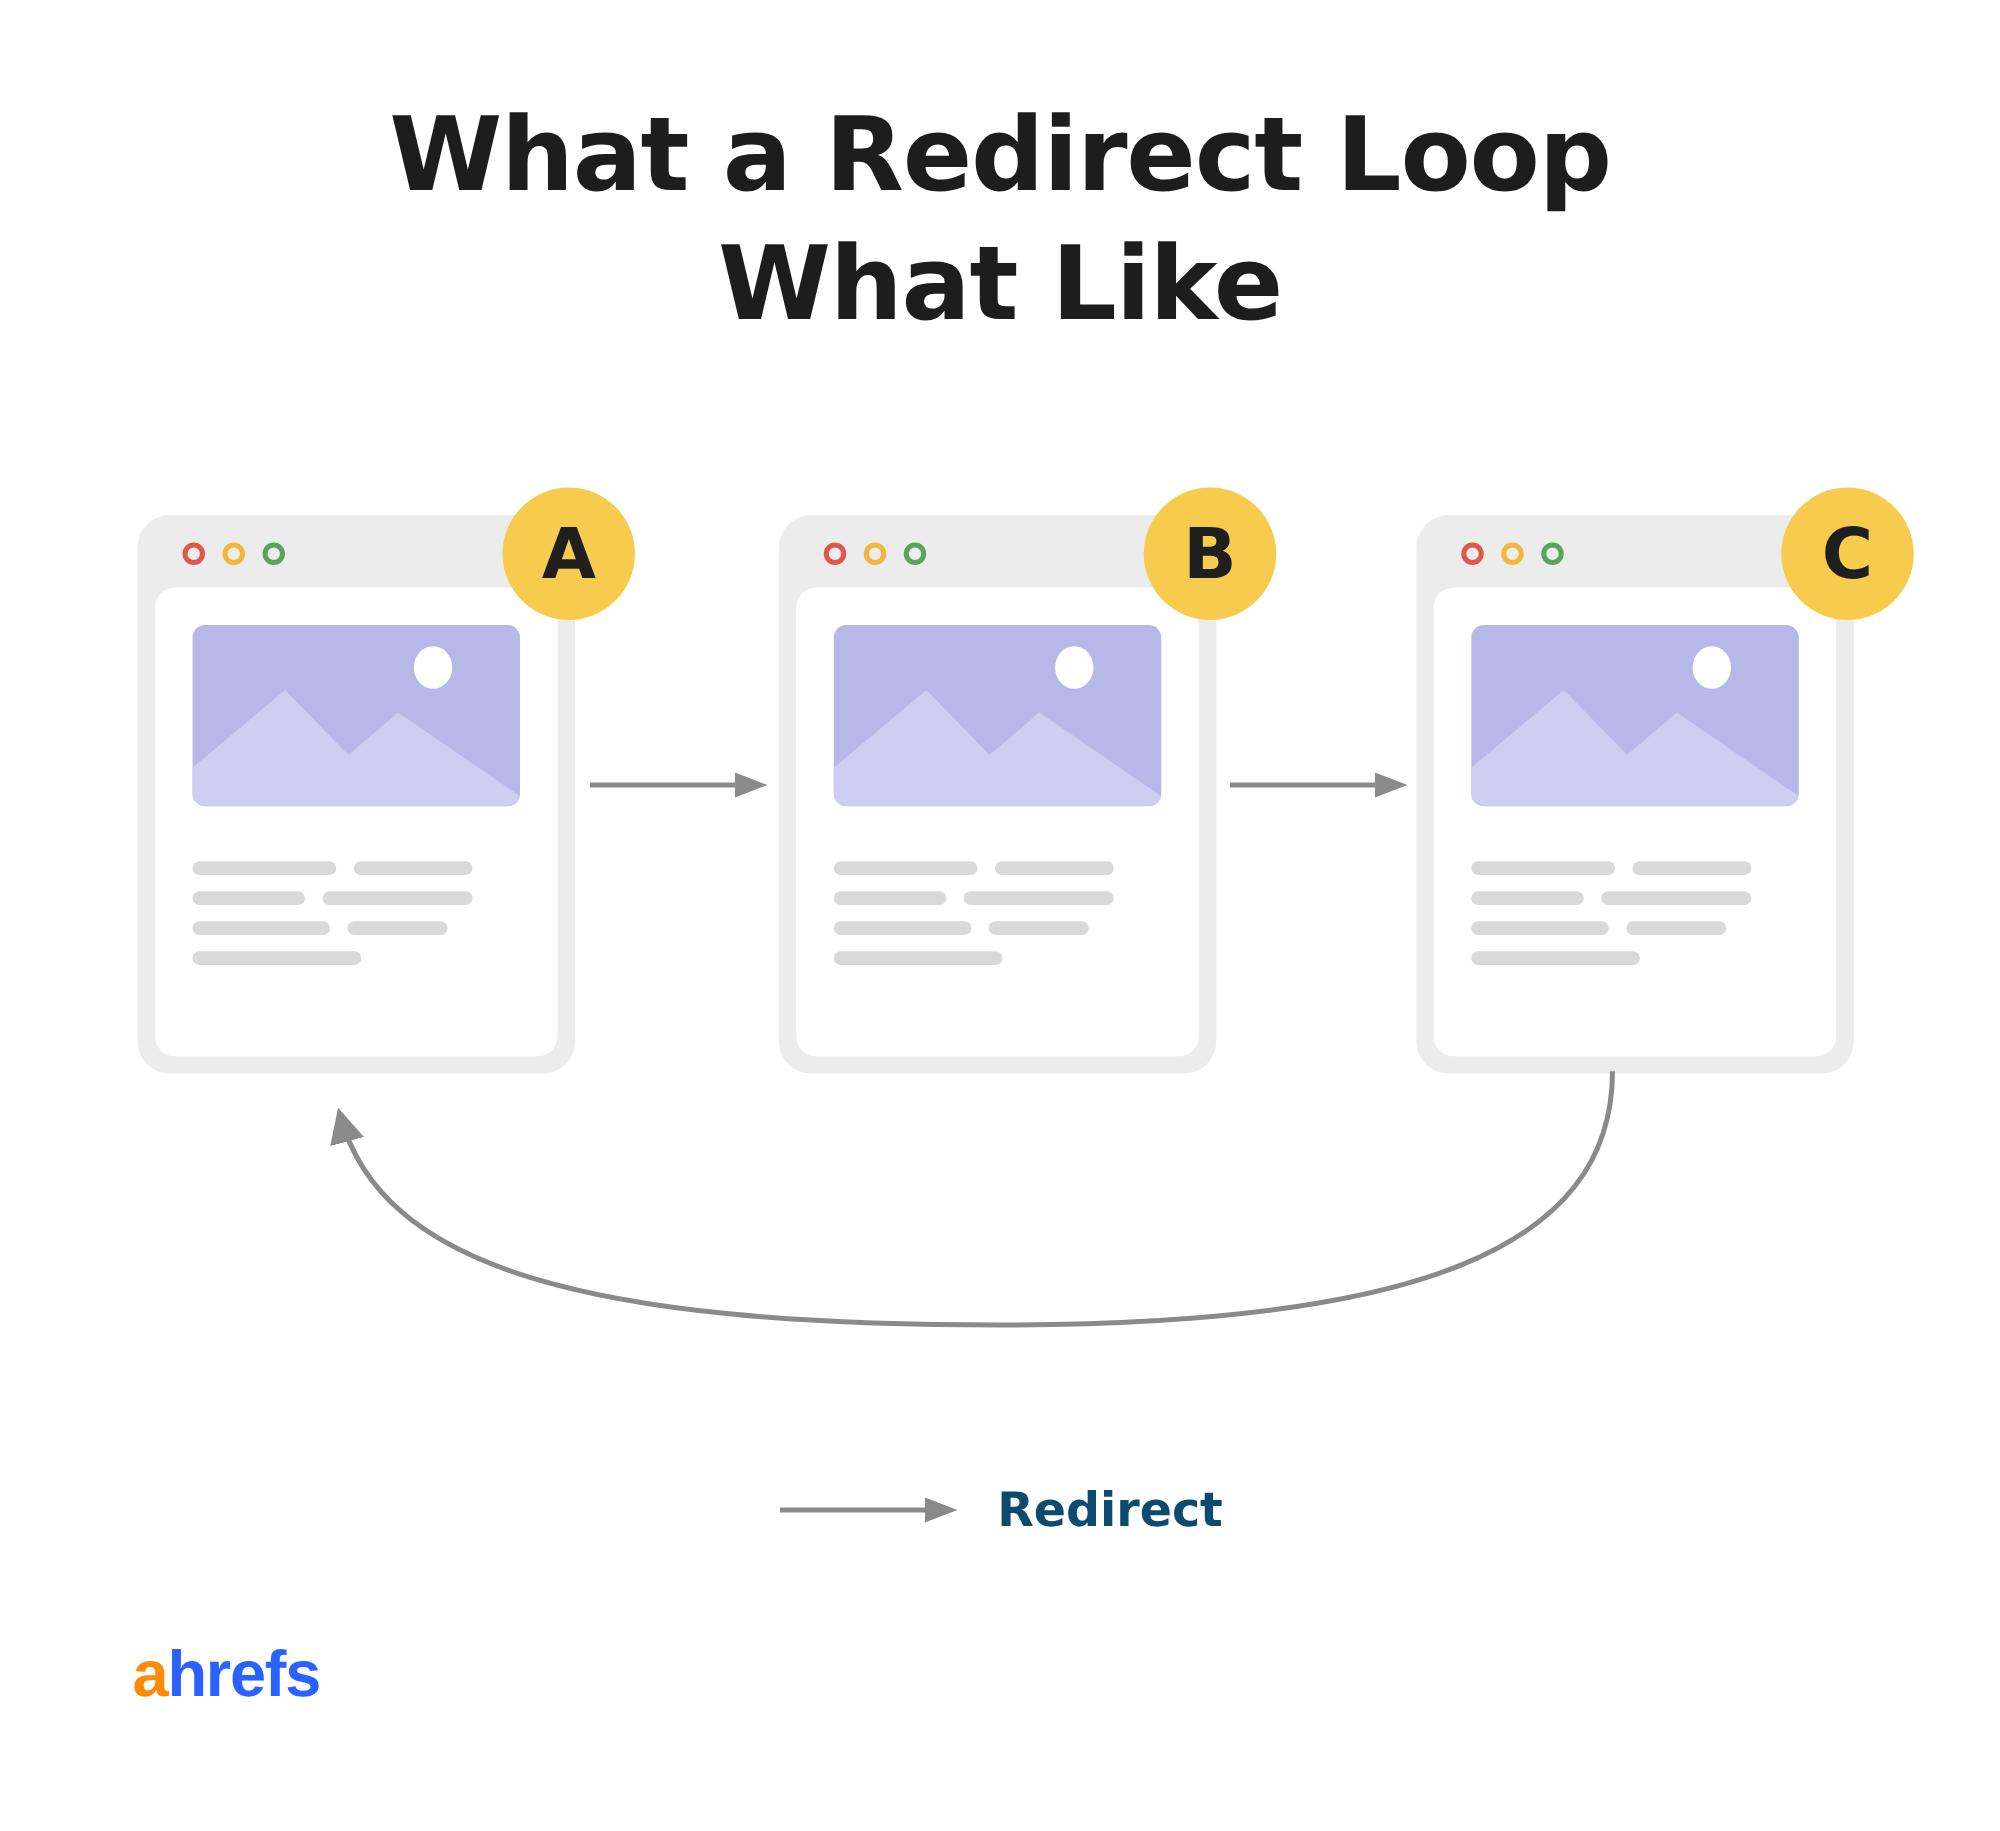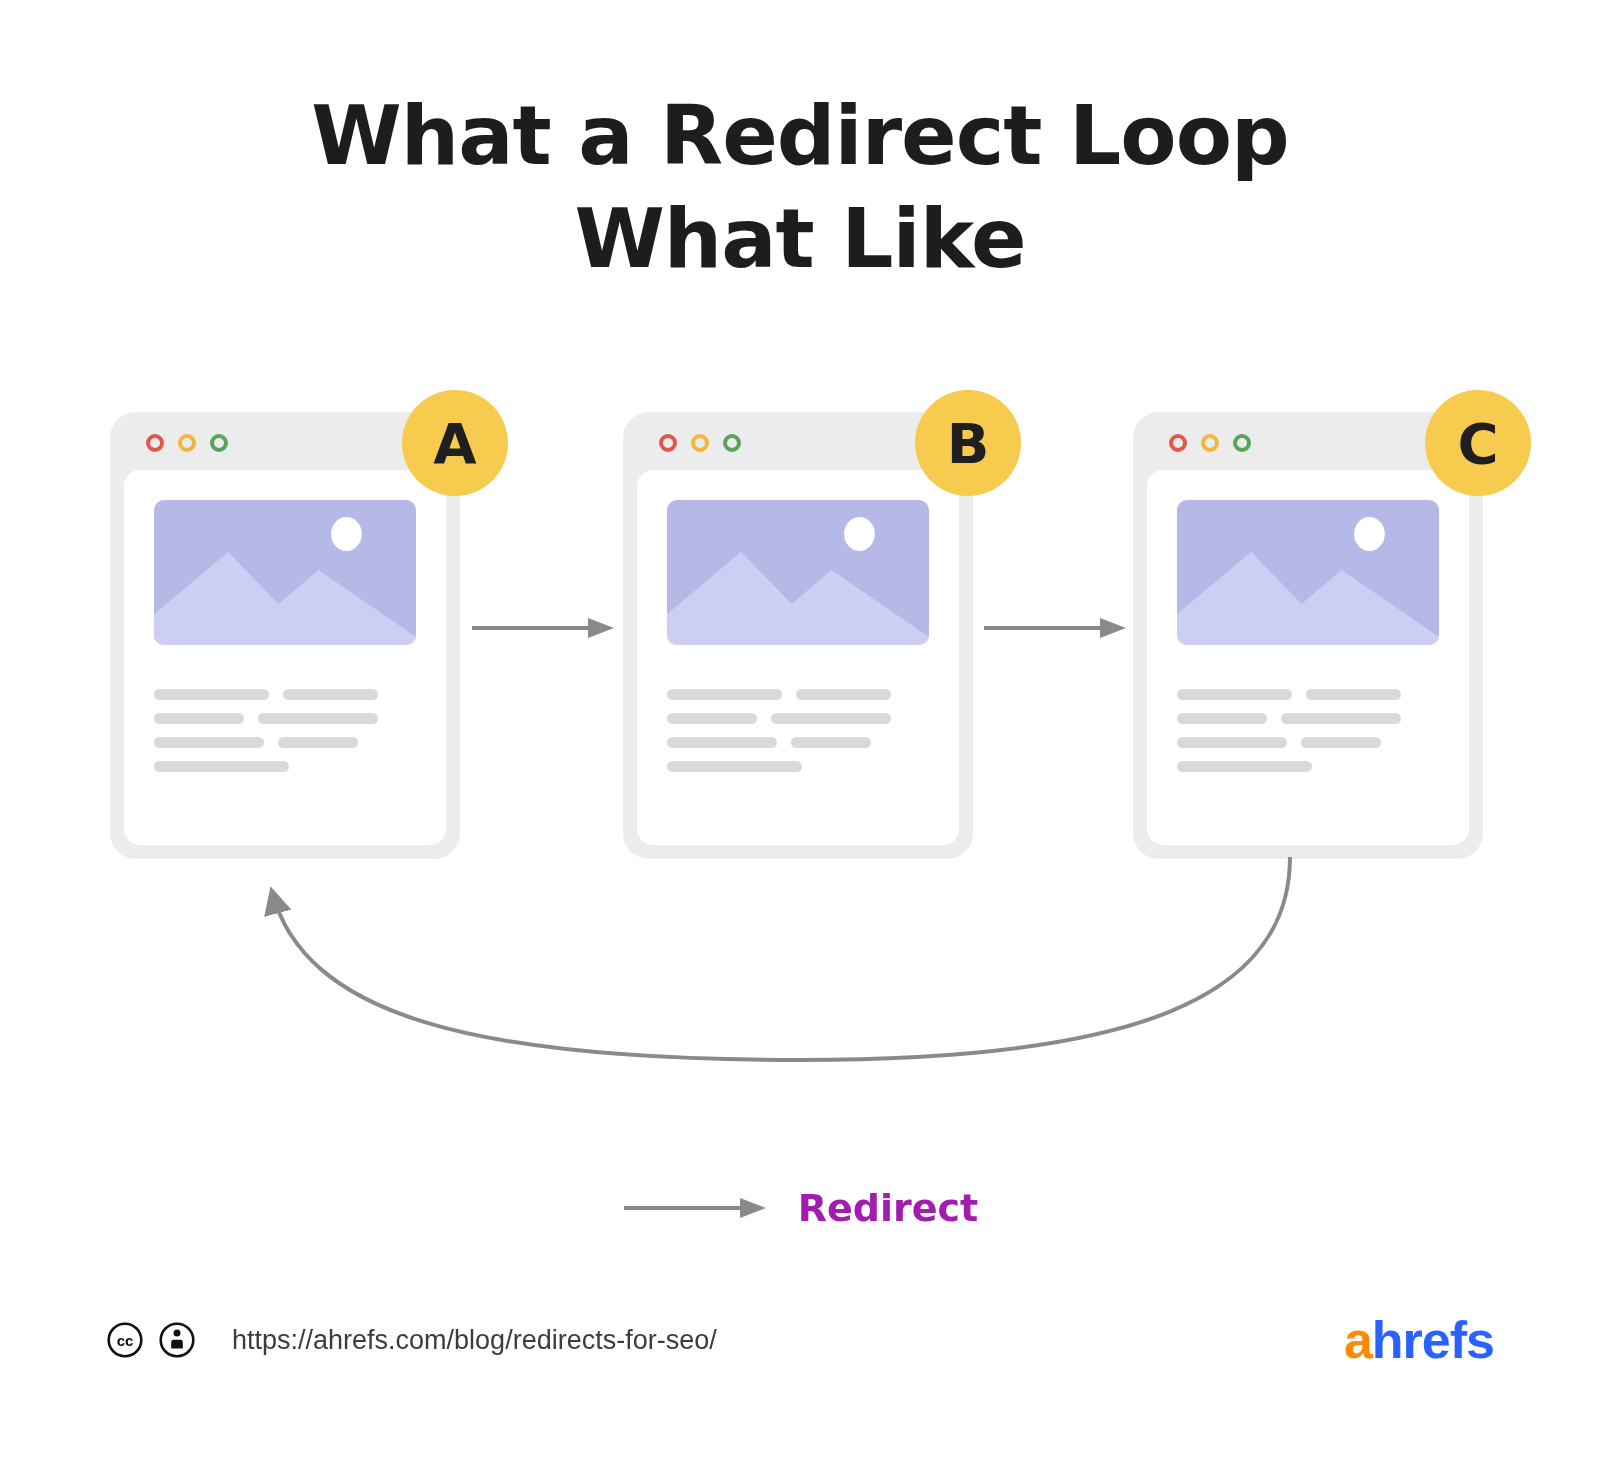--- a/index.html
+++ b/index.html
@@ -8,21 +8,21 @@
     position: relative;
     width: 1600px;
     height: 1465px;
     background: #ffffff;
     overflow: hidden;
   }
 
   
   .title {
     position: absolute;
-    top: 84px;
+    top: 73px;
     left: 0;
     width: 100%;
     text-align: center;
     font-weight: 700;
     font-size: 82px;
     line-height: 1.26;
     letter-spacing: -1px;
     color: #1d1d1d;
   }
 
@@ -96,21 +96,21 @@
     width: 100%;
     height: 60px;
     display: flex;
     align-items: center;
     justify-content: center;
     gap: 30px;
   }
   .legend-label {
     font-weight: 700;
     font-size: 38px;
-    color: #a21caf;
+    color: #0c4a6e;
   }
 
   
   .footer {
     position: absolute;
     top: 1310px;
     left: 0;
     width: 100%;
     box-sizing: border-box;
     padding: 0 106px;
@@ -279,30 +279,18 @@
 
   <div class="legend">
     <svg width="146" height="32" viewBox="0 0 146 32">
       <line x1="2" y1="16" x2="118" y2="16" stroke="#8a8a8a" stroke-width="4"></line>
       <polygon points="118,6 144,16 118,26" fill="#8a8a8a"></polygon>
     </svg>
     <span class="legend-label">Redirect</span>
   </div>
 
   <div class="footer">
-    <div class="footer-left">
-      <svg class="license-icon" width="38" height="38" viewBox="0 0 38 38">
-        <circle cx="19" cy="19" r="16.3" fill="none" stroke="#111111" stroke-width="2.6"></circle>
-        <text class="cc-text" x="19" y="24.5" text-anchor="middle" font-size="15" fill="#111111">cc</text>
-      </svg>
-      <svg class="license-icon" width="38" height="38" viewBox="0 0 38 38">
-        <circle cx="19" cy="19" r="16.3" fill="none" stroke="#111111" stroke-width="2.6"></circle>
-        <circle cx="19" cy="12" r="3.5" fill="#111111"></circle>
-        <path d="M13.2 27.5 v-6.6 a2.1 2.1 0 0 1 2.1-2.1 h7.4 a2.1 2.1 0 0 1 2.1 2.1 V 27.5 Z" fill="#111111"></path>
-      </svg>
-      <span class="footer-url">https://ahrefs.com/blog/redirects-for-seo/</span>
-    </div>
     <div class="logo">
       <span class="orange">a</span><span class="blue">hrefs</span>
     </div>
   </div>
 
 </div>
 
 </body></html>

